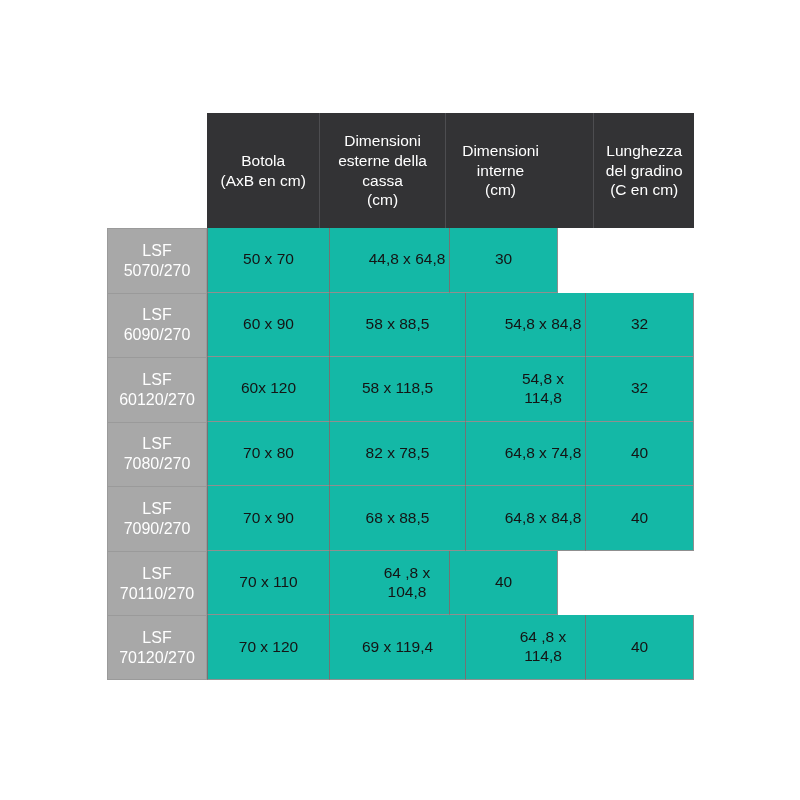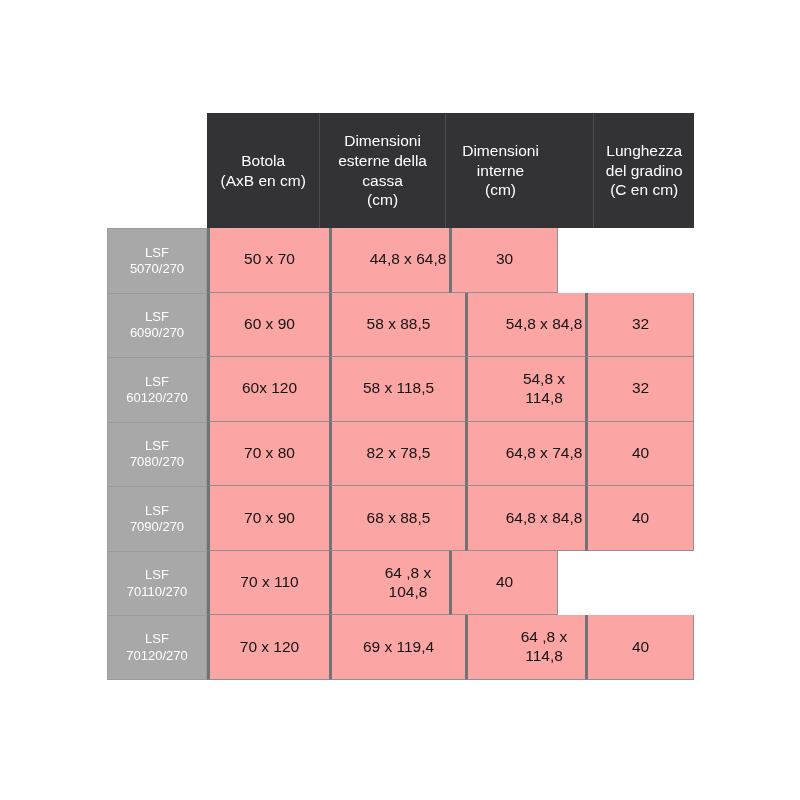--- a/index.html
+++ b/index.html
@@ -84,34 +84,34 @@
     font-size: 15.5px;
     line-height: 1.22;
     color: #141414;
   }
 
   
   .label-cell {
     width: 100px;
     background: #a8a8a8;
     color: #ffffff;
-    font-size: 13px;
+    font-size: 16px;
     line-height: 1.25;
     border: 1px solid #9a9a9a;
     border-bottom: none;
     white-space: pre-line;
   }
   .data-row:last-child .label-cell {
     border-bottom: 1px solid #9a9a9a;
   }
 
   
   .data-cell {
-    background: #fca5a5;
-    border-left: 3px solid #737373;
+    background: #14b8a6;
+    border-left: 1px solid #737373;
     border-bottom: 1px solid #8f8f8f;
   }
   .data-row:last-child .data-cell {
     border-bottom: 1px solid #8f8f8f;
   }
   .data-cell.last {
     border-right: 1px solid #8f8f8f;
   }
 
   .dc-0 { width: 122px; }

